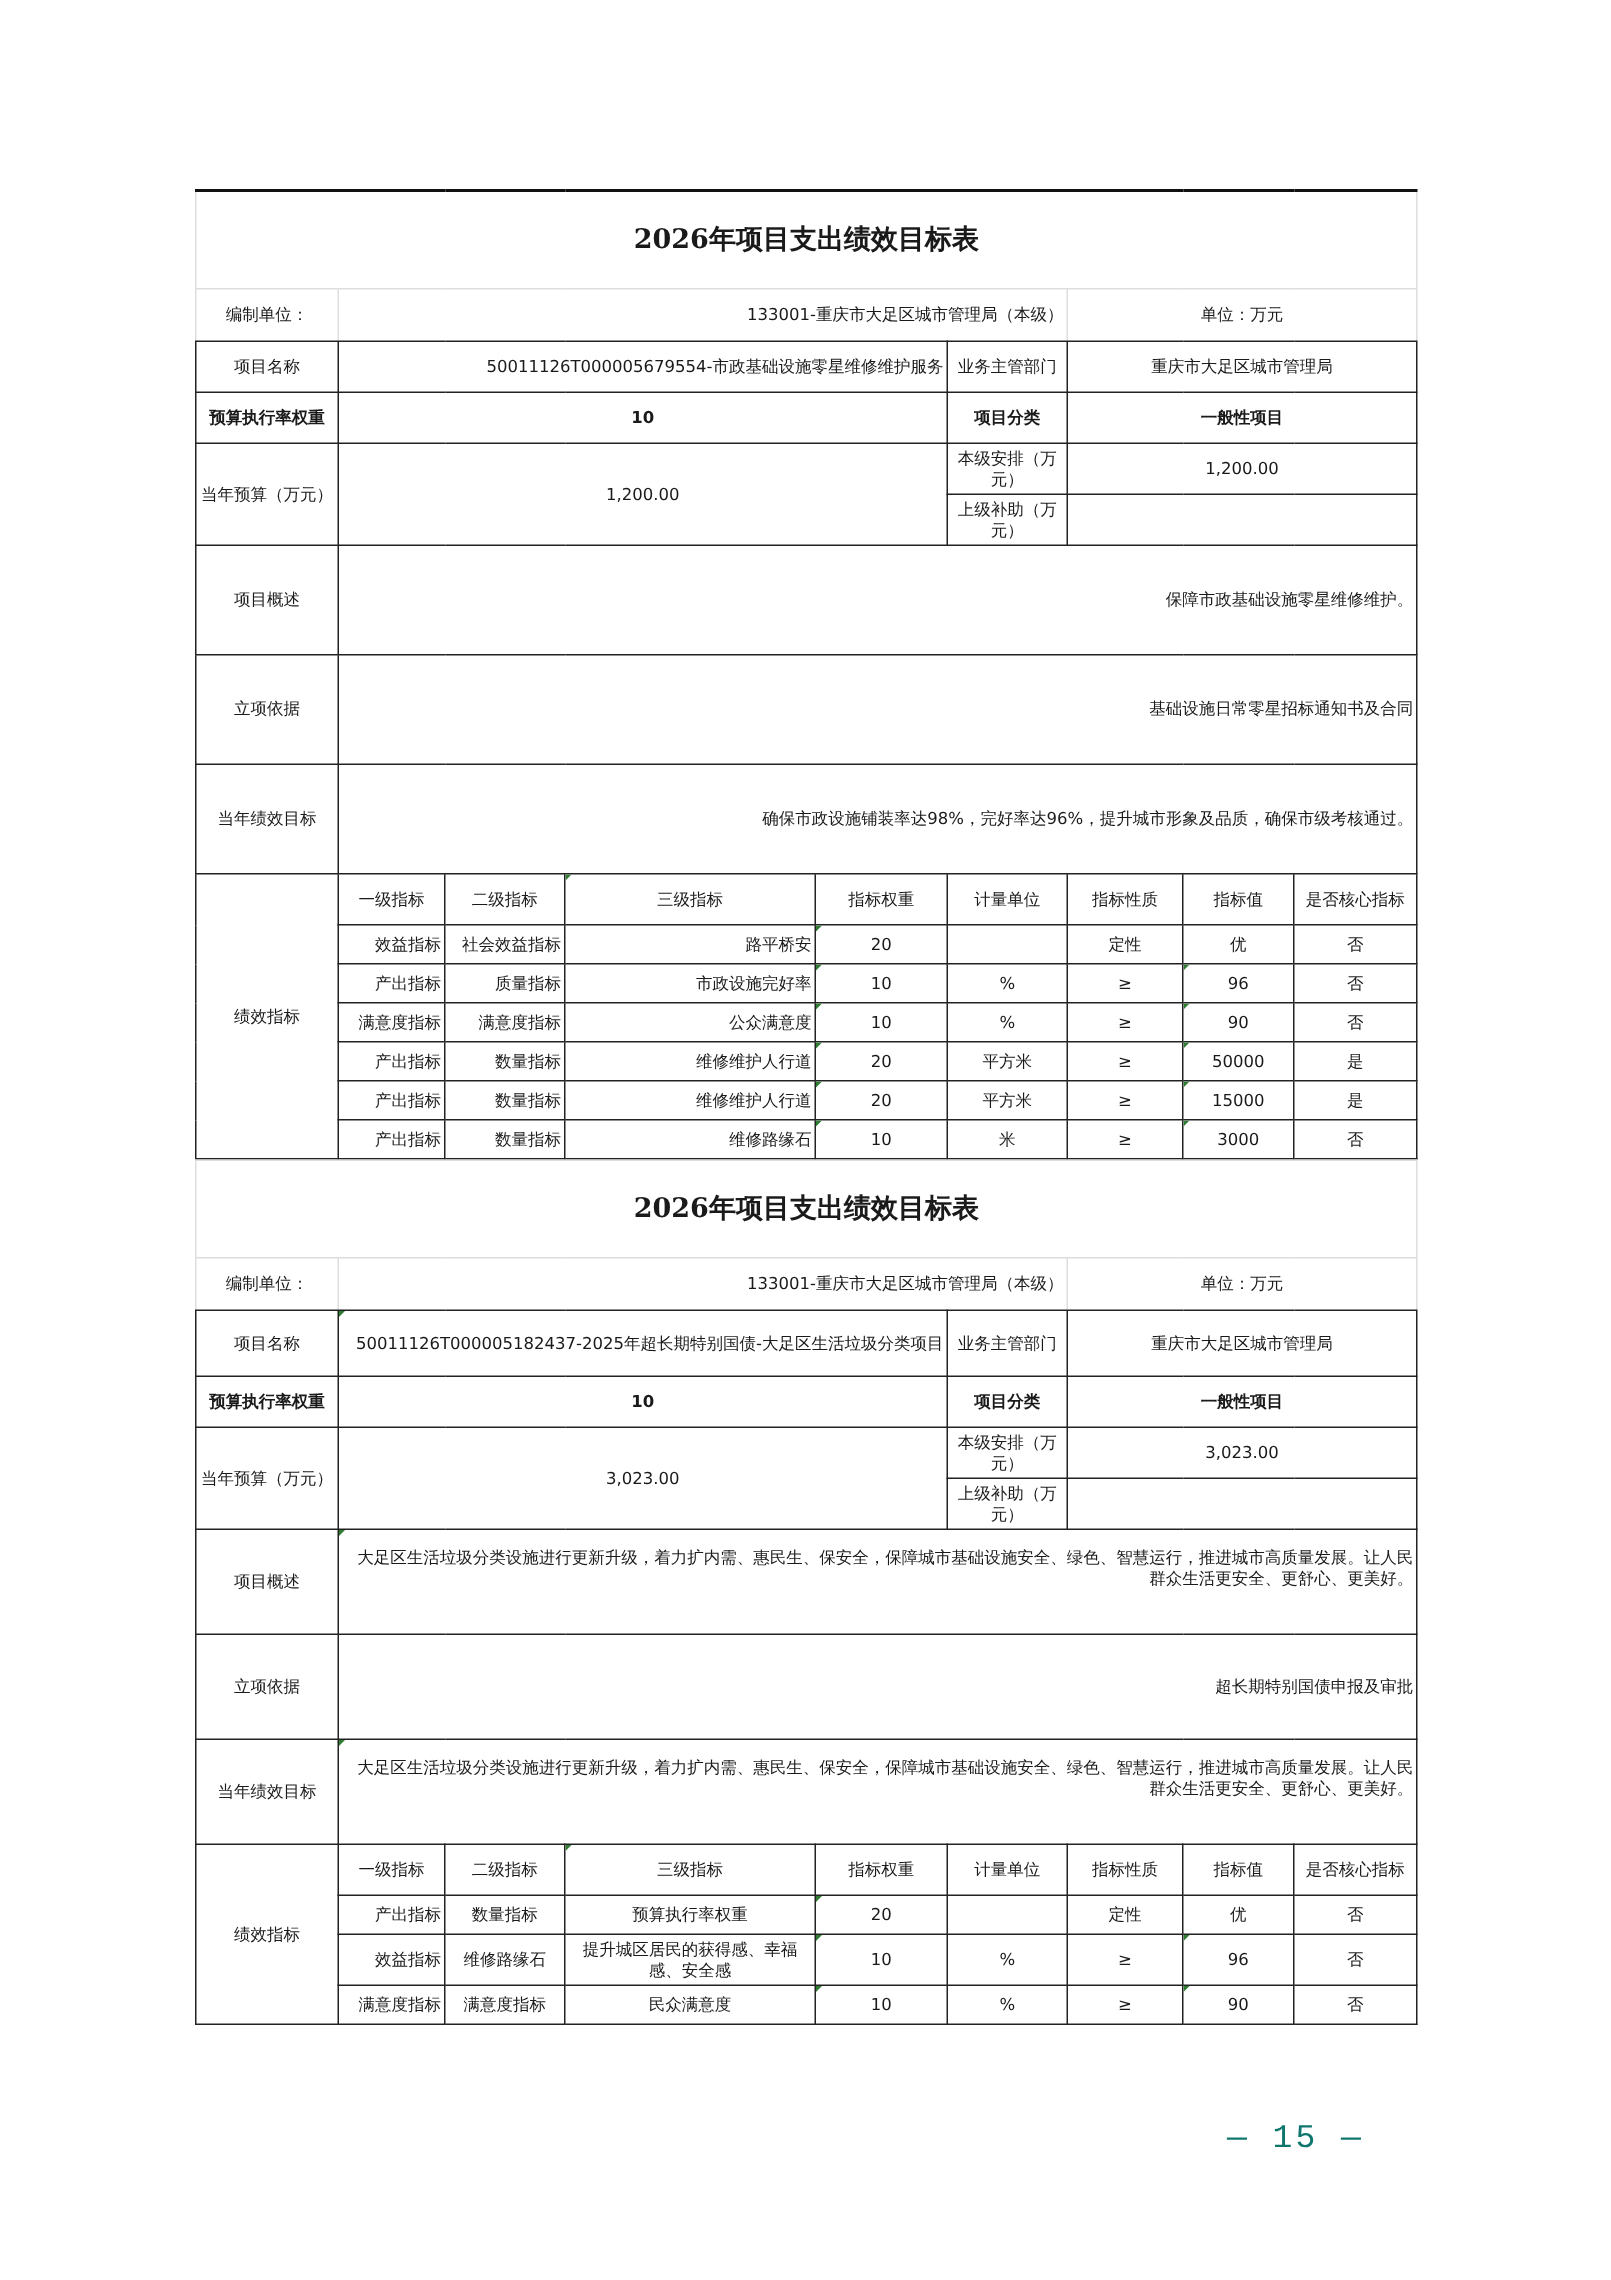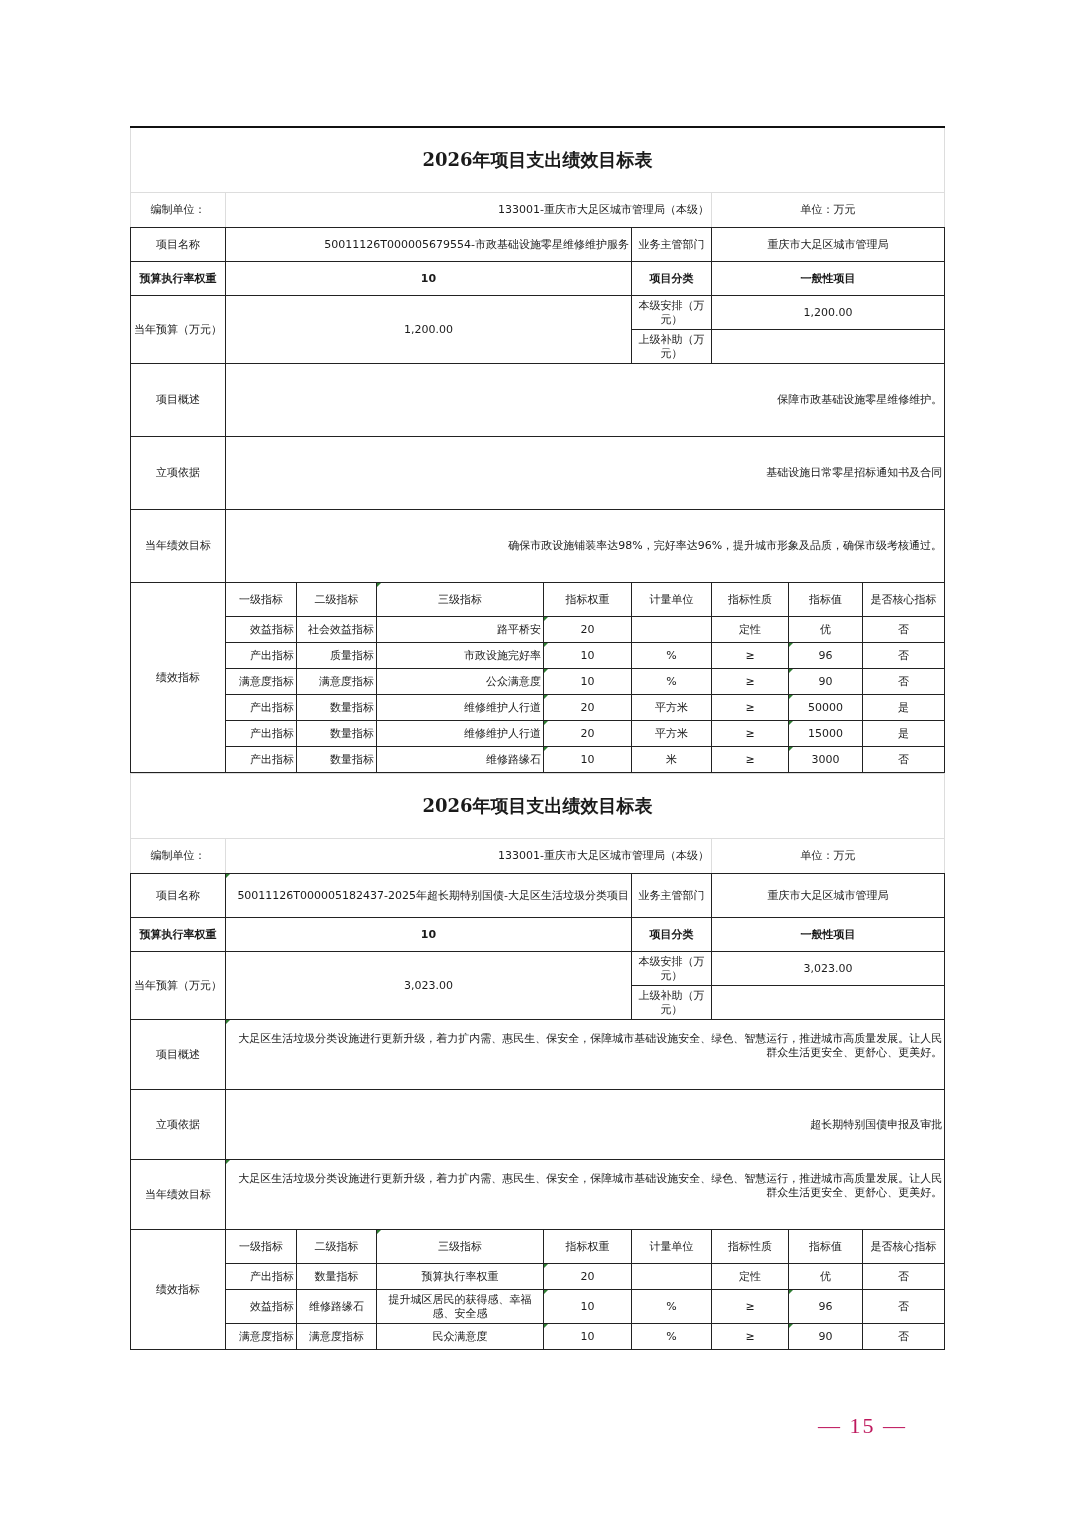--- a/index.html
+++ b/index.html
@@ -14,21 +14,21 @@
   .unit-row td { height: 34px; border: 1px solid #ddd !important; border-bottom: 1px solid #222 !important; }
   .green-mark { position: relative; }
   .green-mark::before { content: ""; position: absolute; left: 0; top: 0; width: 0; height: 0; border-top: 4px solid #2e7d32; border-right: 4px solid transparent; }
   .h-name td { height: 33px; }
   .h-weight td { height: 33px; font-weight: bold; }
   .h-budget1 td { height: 33px; }
   .h-budget2 td { height: 33px; }
   .h-desc td { height: 72px; }
   .h-ind td { height: 25px; }
   .h-indhead td { height: 33px; }
-  .page-number { position: absolute; left: 818px; top: 1413px; font-family: Liberation Serif, serif; font-size: 22px; color: #be185d; letter-spacing: 2px; }
+  .page-number { position: absolute; left: 818px; top: 1413px; font-family: Liberation Mono, monospace; font-size: 22px; color: #0f766e; letter-spacing: 2px; }
   .table2 { margin-top: 0; }
   .table2 .title-row td { border-top: 1px solid #ddd !important; }
 </style>
 </head>
 <body>
 
 <div class="page">
 
   <table class="form">
     <colgroup>

